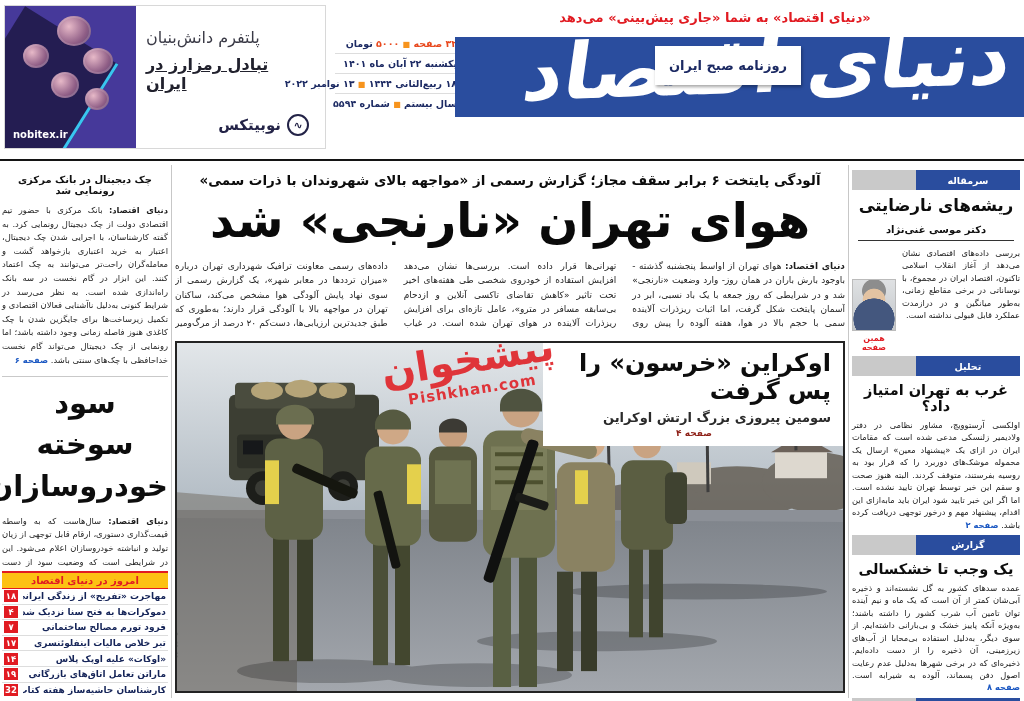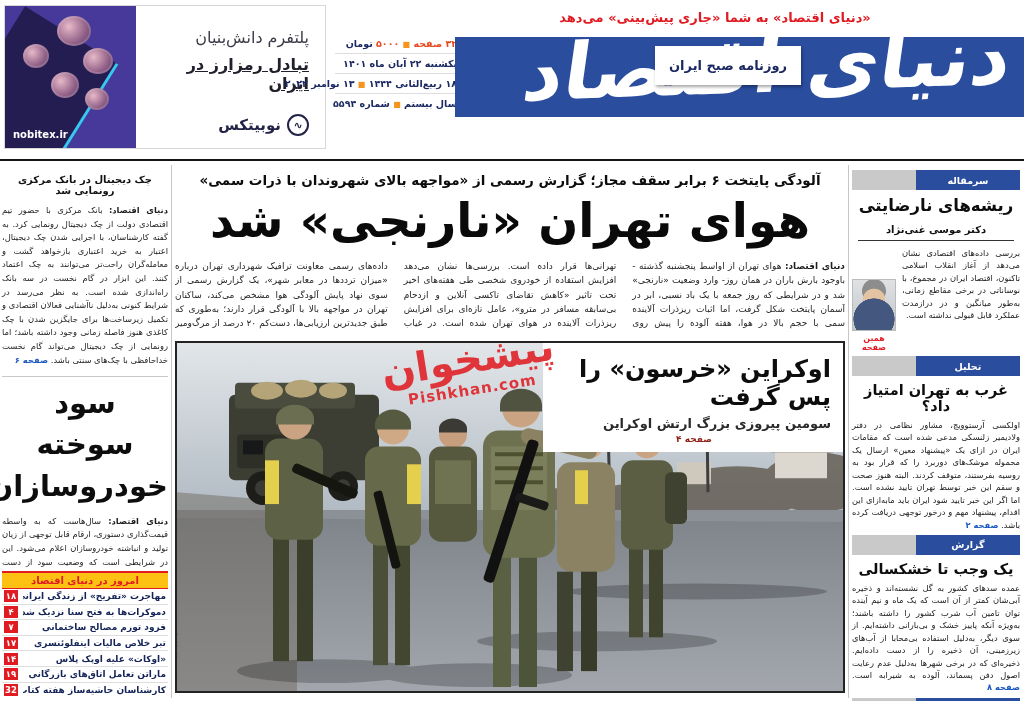--- a/index.html
+++ b/index.html
@@ -11,21 +11,21 @@
   }
   
   .ad-box { position:absolute; left:4px; top:5px; width:322px; height:144px;
     border:1px solid #d8d8d8; display:flex; flex-direction:row; direction:ltr; background:#fff; }
   .ad-art { position:relative; width:131px; height:100%; background:#46399a; overflow:hidden; }
   .ad-art .phone { position:absolute; left:-28px; top:18px; width:110px; height:150px;
     background:#241d52; transform:rotate(32deg); border-right:3px solid #39c6f0; }
   .ad-art .coin { position:absolute; border-radius:50%;
     background:radial-gradient(circle at 35% 35%, #e7b9c8, #8f5e86 60%, #53406f); box-shadow:0 0 0 2px rgba(255,255,255,0.15) inset; }
   .ad-url { position:absolute; left:8px; bottom:8px; color:#fff; font-size:10px; font-weight:bold; }
-  .ad-text { flex:1; position:relative; padding:22px 16px 10px 10px; text-align:right; }
+  .ad-text { flex:1; position:relative; padding:22px 16px 10px 10px; }
   .ad-l1 { font-size:16px; color:#3a3a46; letter-spacing:0; }
   .ad-l2 { font-size:16px; font-weight:bold; color:#21212d; margin-top:8px;text-decoration:underline; }
   .ad-brand { position:absolute; bottom:12px; left:14px; right:16px; display:flex; direction:rtl;
     justify-content:flex-start; align-items:center; gap:6px; color:#232347; font-weight:bold; font-size:15px; }
   .ad-logo { width:22px; height:22px; border:2.5px solid #232347; border-radius:50%;
     display:inline-flex; align-items:center; justify-content:center; font-size:11px; font-weight:bold; color:#232347; }
   .issue-info { position:absolute; left:335px; top:34px; width:124px; direction:rtl; }
   .issue-info .row { font-size:9.5px; font-weight:bold; color:#1c2a63; text-align:right;
     padding:4px 2px 4px 0; border-bottom:1px solid #ddd; white-space:nowrap; }
   .issue-info .row:last-child { border-bottom:none; }
@@ -62,21 +62,21 @@
   .col-center { position:absolute; left:175px; top:166px; width:670px; }
   .main-kicker { font-size:13.5px; font-weight:bold; color:#0c0c0c; text-align:center; margin-top:6px; }
   .main-head { font-size:47px; font-weight:bold; color:#0a0a0a; text-align:center;
     letter-spacing:-2px; margin-top:4px; line-height:1.25; }
   .main-body { margin-top:8px; column-count:3; column-gap:16px; font-size:9px; line-height:1.6;
     text-align:justify; color:#1e1e1e; height:74px; overflow:hidden; }
   .ukr-box { position:relative; margin-top:8px; width:670px; height:352px;
     border:2px solid #232323; background:#cfd5da; overflow:hidden; }
   .ukr-box svg { position:absolute; left:0; top:0; width:100%; height:100%; }
   .ukr-head-wrap { position:absolute; right:0; top:0; width:300px; background:#fff;
-    padding:12px 12px 8px 14px; text-align:right; }
+    padding:6px 12px 8px 14px; text-align:right; }
   .ukr-head { font-size:24px; font-weight:bold; color:#0d0d0d; letter-spacing:-1px; }
   .ukr-sub { font-size:13px; font-weight:bold; color:#2b2b2b; margin-top:5px; }
   .ukr-page { font-size:9px; font-weight:bold; color:#8c1d14; margin-top:3px; text-align:center; }
   .watermark { position:absolute; left:205px; top:-6px; transform:rotate(-9deg);
     color:#e0262b; text-align:center; opacity:0.92; }
   .wm-fa { font-size:40px; font-weight:bold; line-height:1.1; }
   .wm-en { font-size:15px; font-weight:bold; letter-spacing:1px; direction:ltr; }
   .photo-credit { position:absolute; left:1px; bottom:34px; transform:rotate(-90deg);
     transform-origin:left bottom; font-size:6.5px; color:#666; white-space:nowrap; }
   .photo-credit .b { color:#e11b22; }

